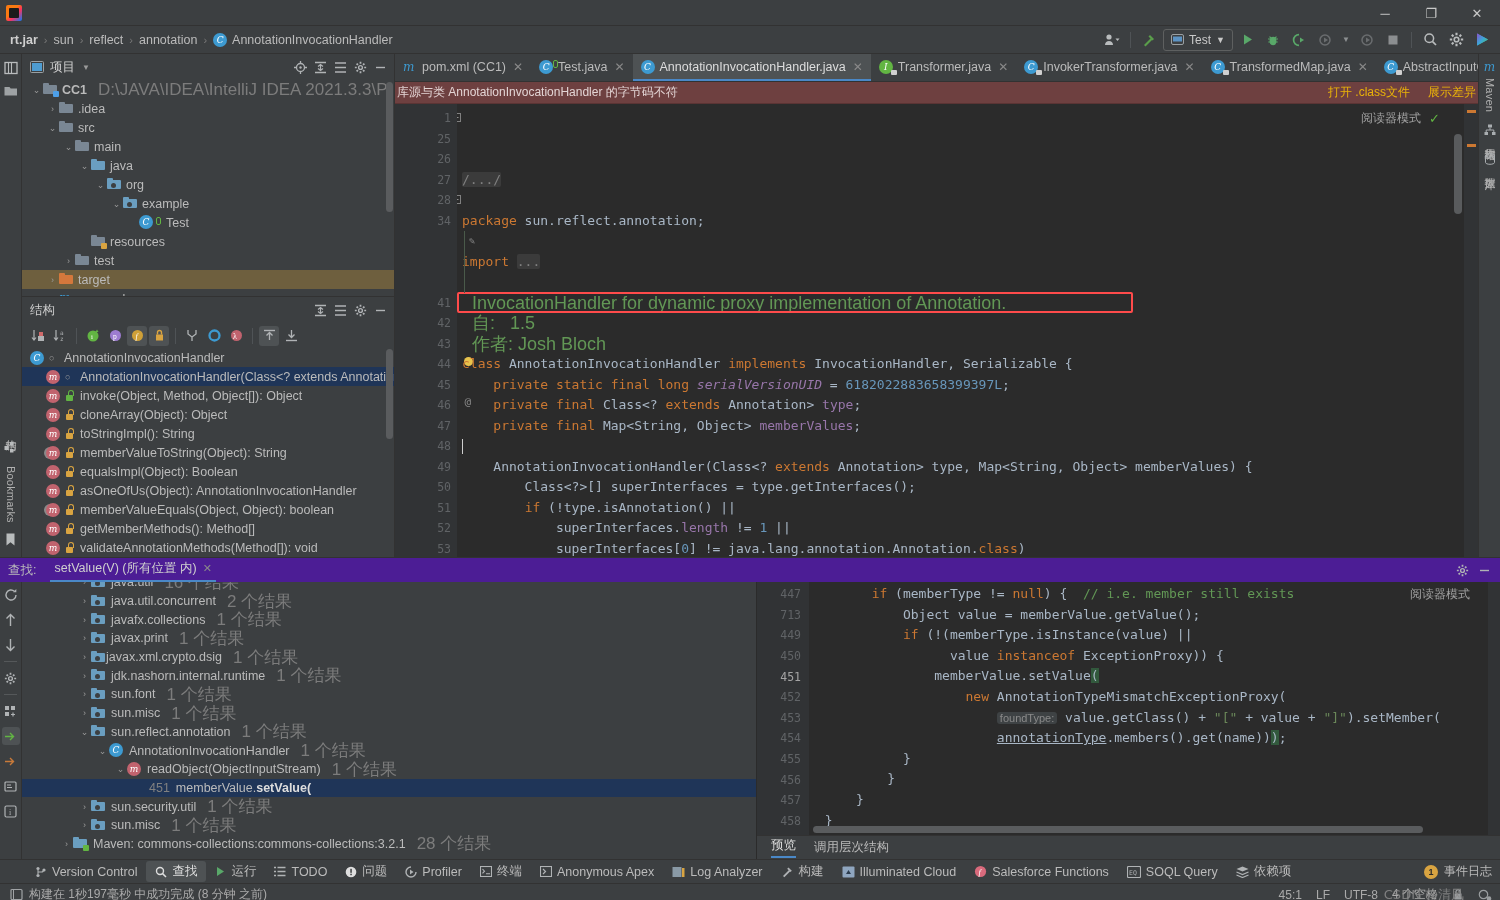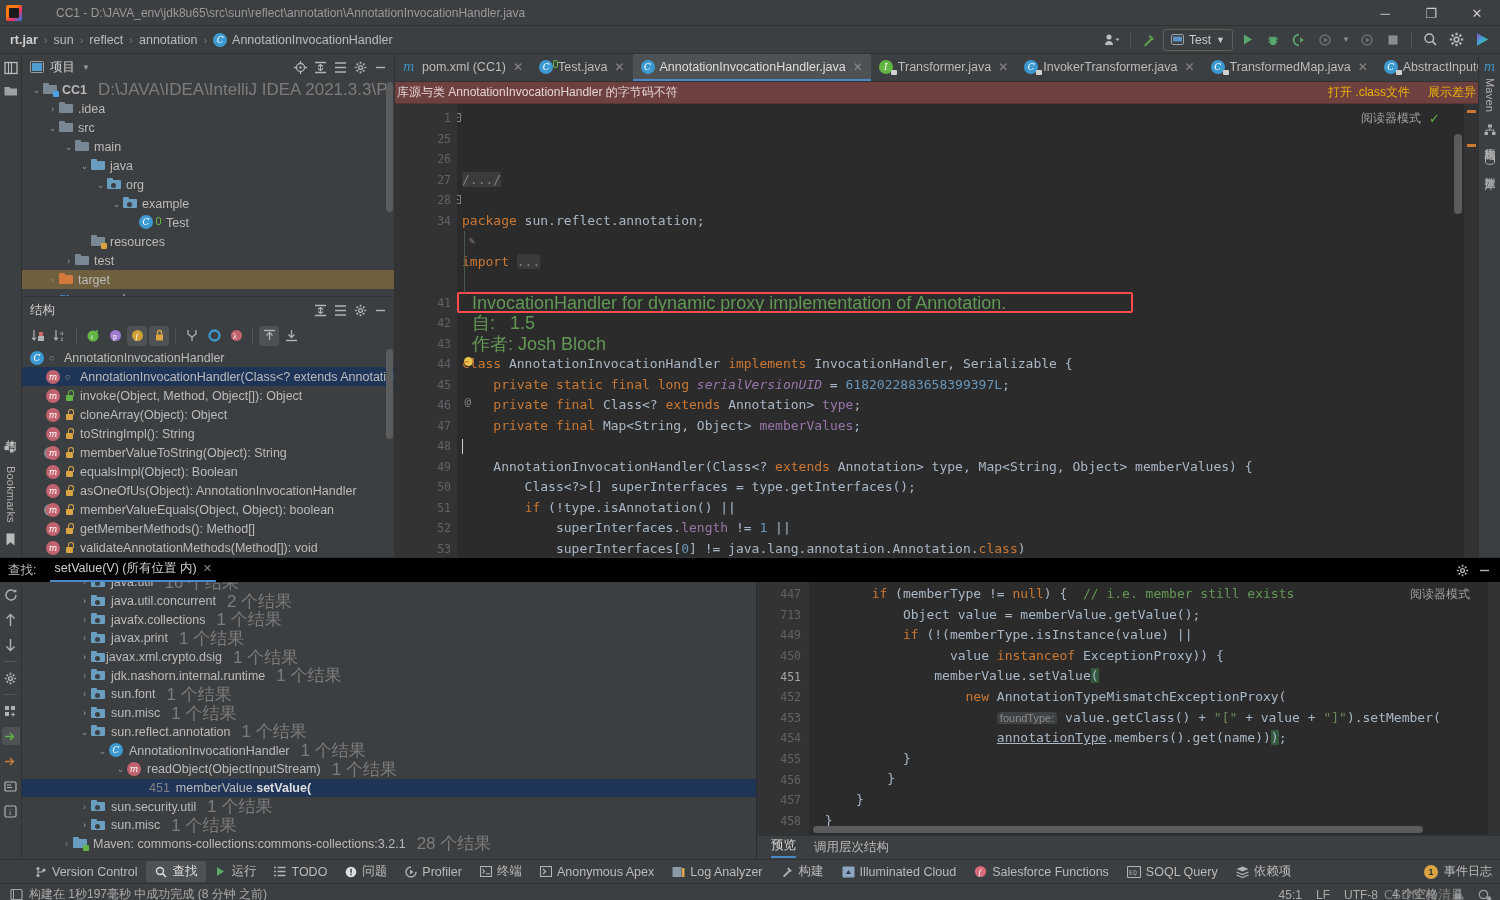--- a/index.html
+++ b/index.html
@@ -194,21 +194,21 @@
   #scroll-thumb {
     position: absolute; right: 16px; top: 30px; width: 8px; height: 80px;
     background: #595b5d; border-radius: 4px;
   }
   #right-strip {
     width: 22px; background: #3c3f41; border-left: 1px solid #323232; flex:none;
     display: flex; flex-direction: column; align-items: center; padding-top: 6px; gap: 12px;
   }
 
   
-  #find-window { height: 302px; background: #000000; display: flex; flex-direction: column; border-top: 1px solid #323232;}
+  #find-window { height: 302px; background: #4c1d95; display: flex; flex-direction: column; border-top: 1px solid #323232;}
   #find-header { height: 24px; display: flex; align-items: center; padding-left: 8px; flex: none; }
   #find-label { font-size: 12.5px; color: #bbbbbb; margin-right: 14px;}
   #find-tab {
     display: flex; align-items: center; gap: 6px; font-size: 12.5px; color: #cfcfcf;
     border-bottom: 2px solid #4a88c7; padding: 2px 4px 3px 4px;
   }
   #find-header-right { margin-left: auto; display: flex; gap: 2px; padding-right: 6px;}
   #find-body { flex: 1; display: flex; min-height: 0;}
   #find-side {
     width: 22px; background: #3c3f41; flex: none; display: flex; flex-direction: column;
@@ -277,21 +277,20 @@
     position: absolute; right: 36px; top: 2px; color: #8b8b8b; font-size: 13px; opacity: .85;
     font-family: "DejaVu Sans", sans-serif;
   }
   svg { display: block; }
 </style>
 </head>
 <body>
 
 <div id="titlebar">
   <div id="app-logo"></div>
-  <div id="win-title">CC1 - D:\JAVA_env\jdk8u65\src\sun\reflect\annotation\AnnotationInvocationHandler.java</div>
   <div id="win-buttons">
     <div class="win-btn">─</div>
     <div class="win-btn">❐</div>
     <div class="win-btn">✕</div>
   </div>
 </div>
 
 <div id="navbar">
   <div id="breadcrumb" style="display:flex;align-items:center;">
       <span class="crumb bold">

